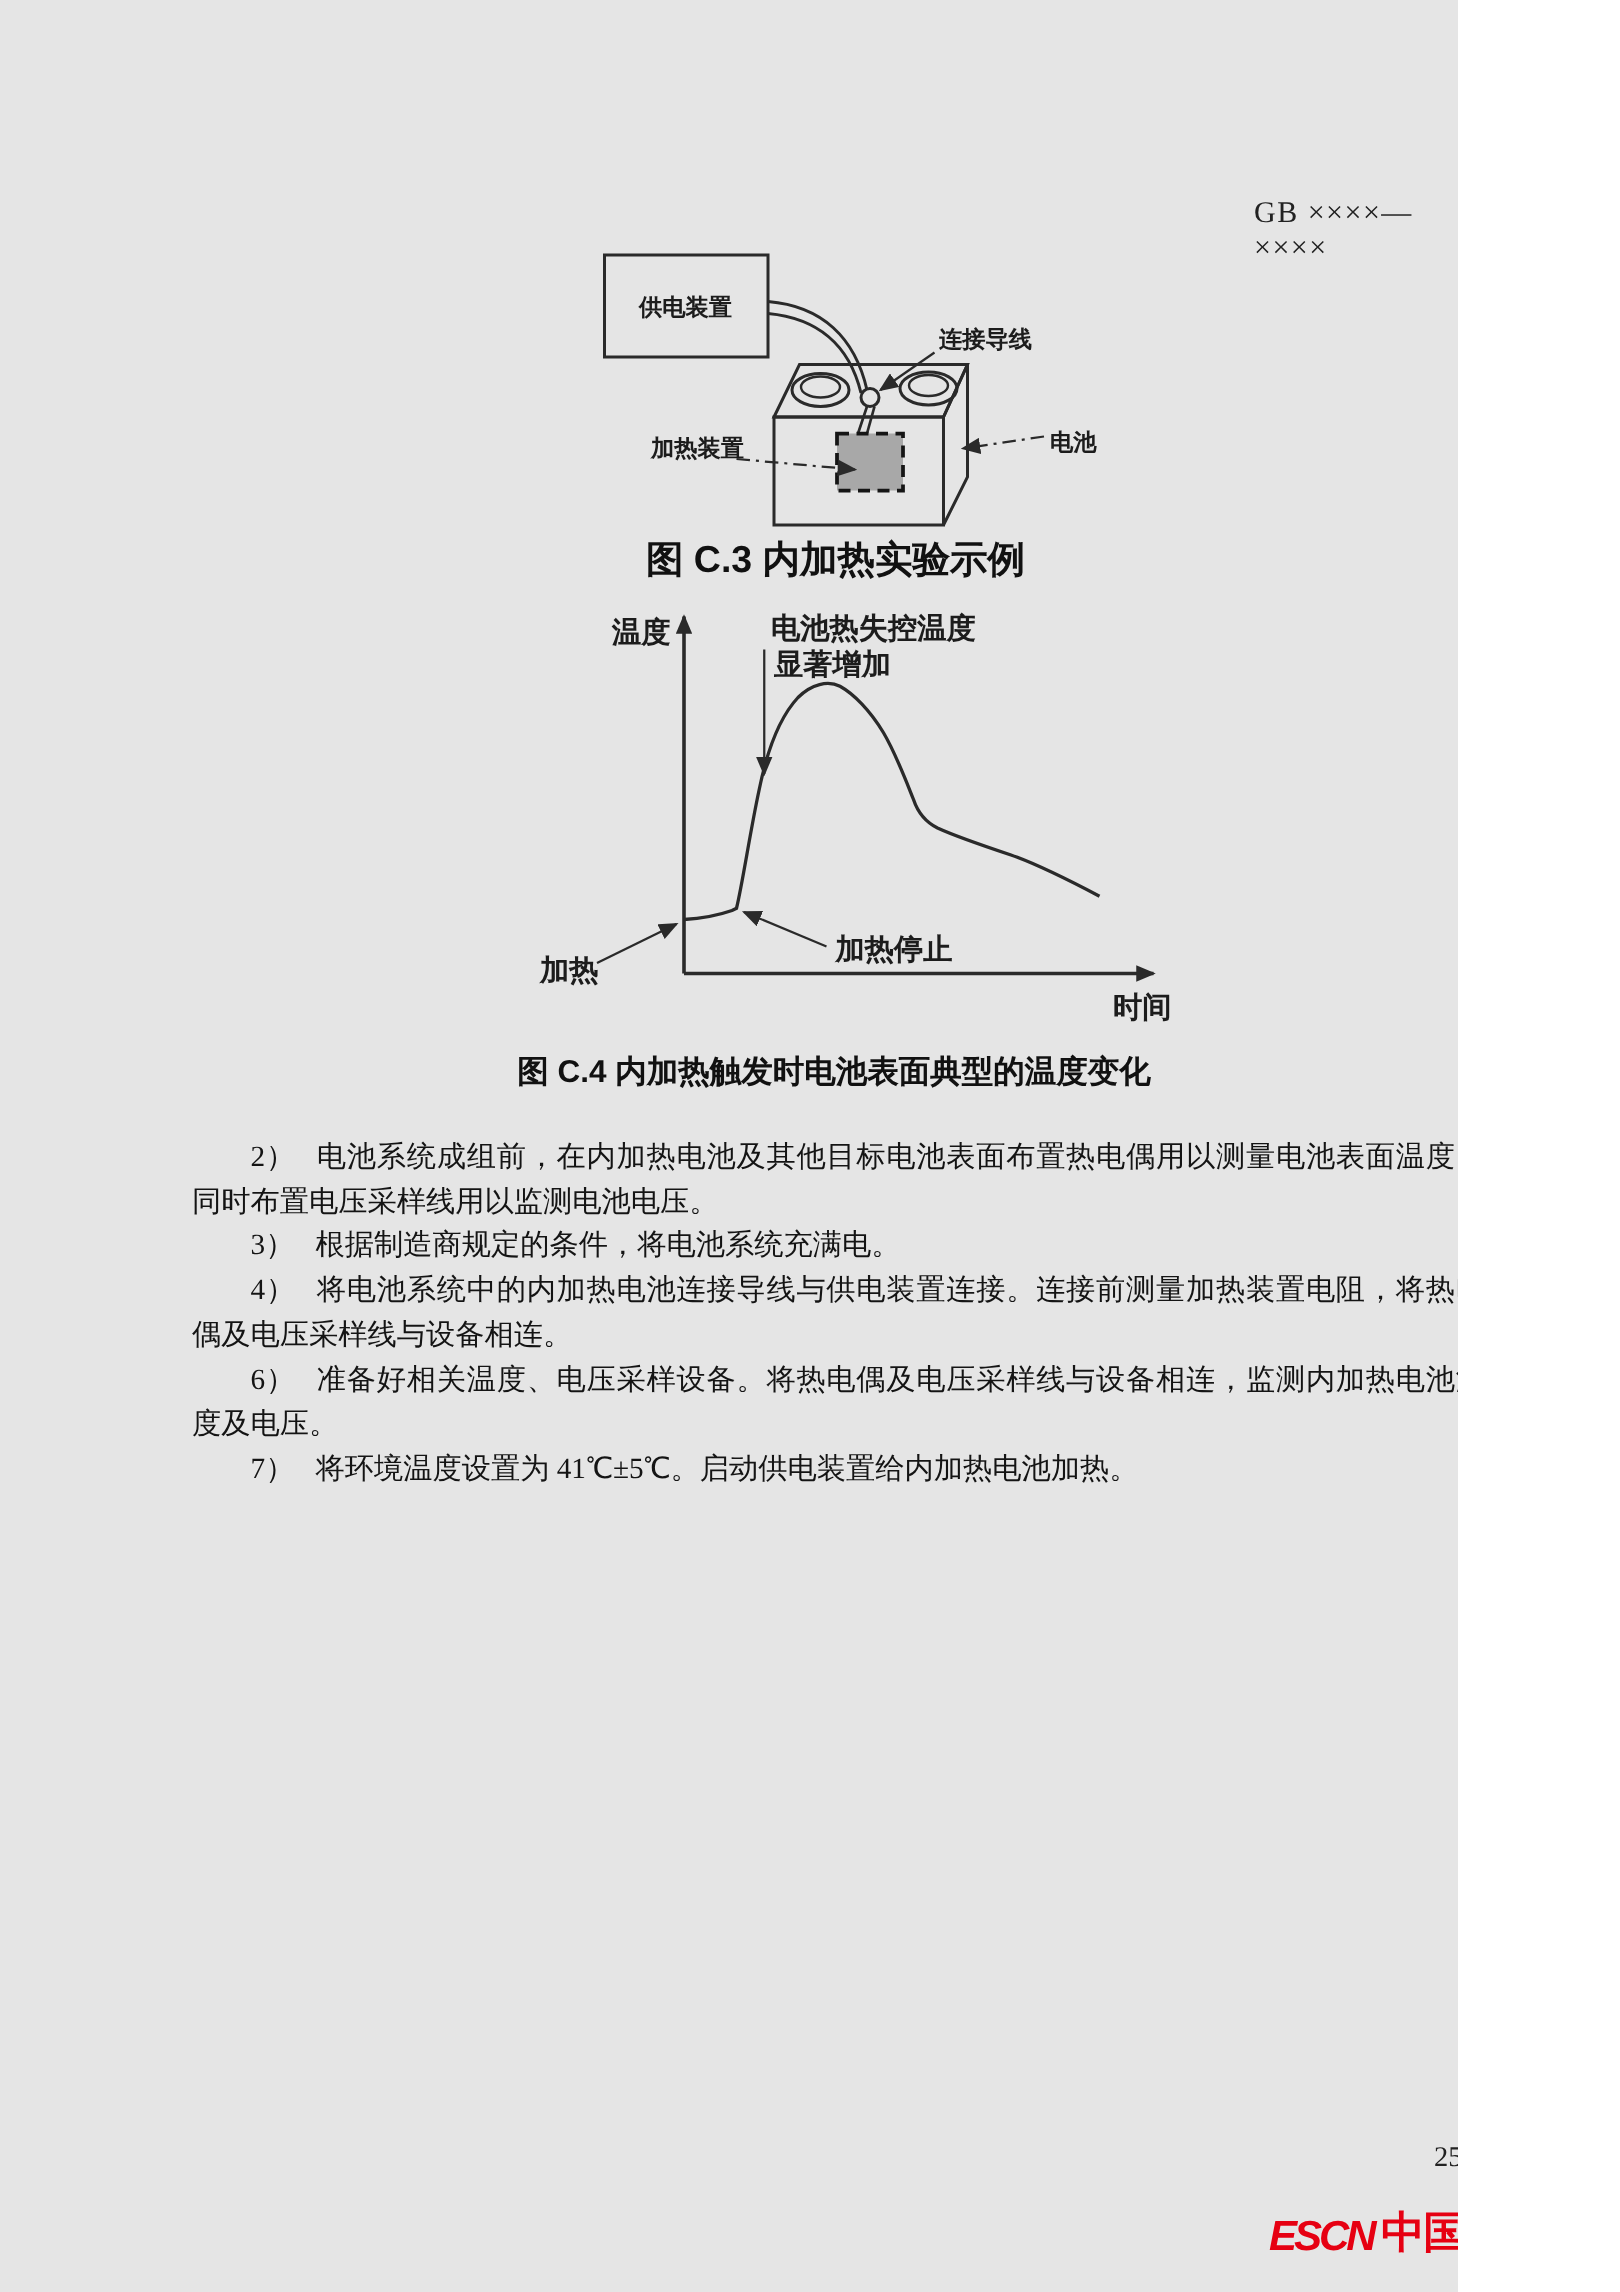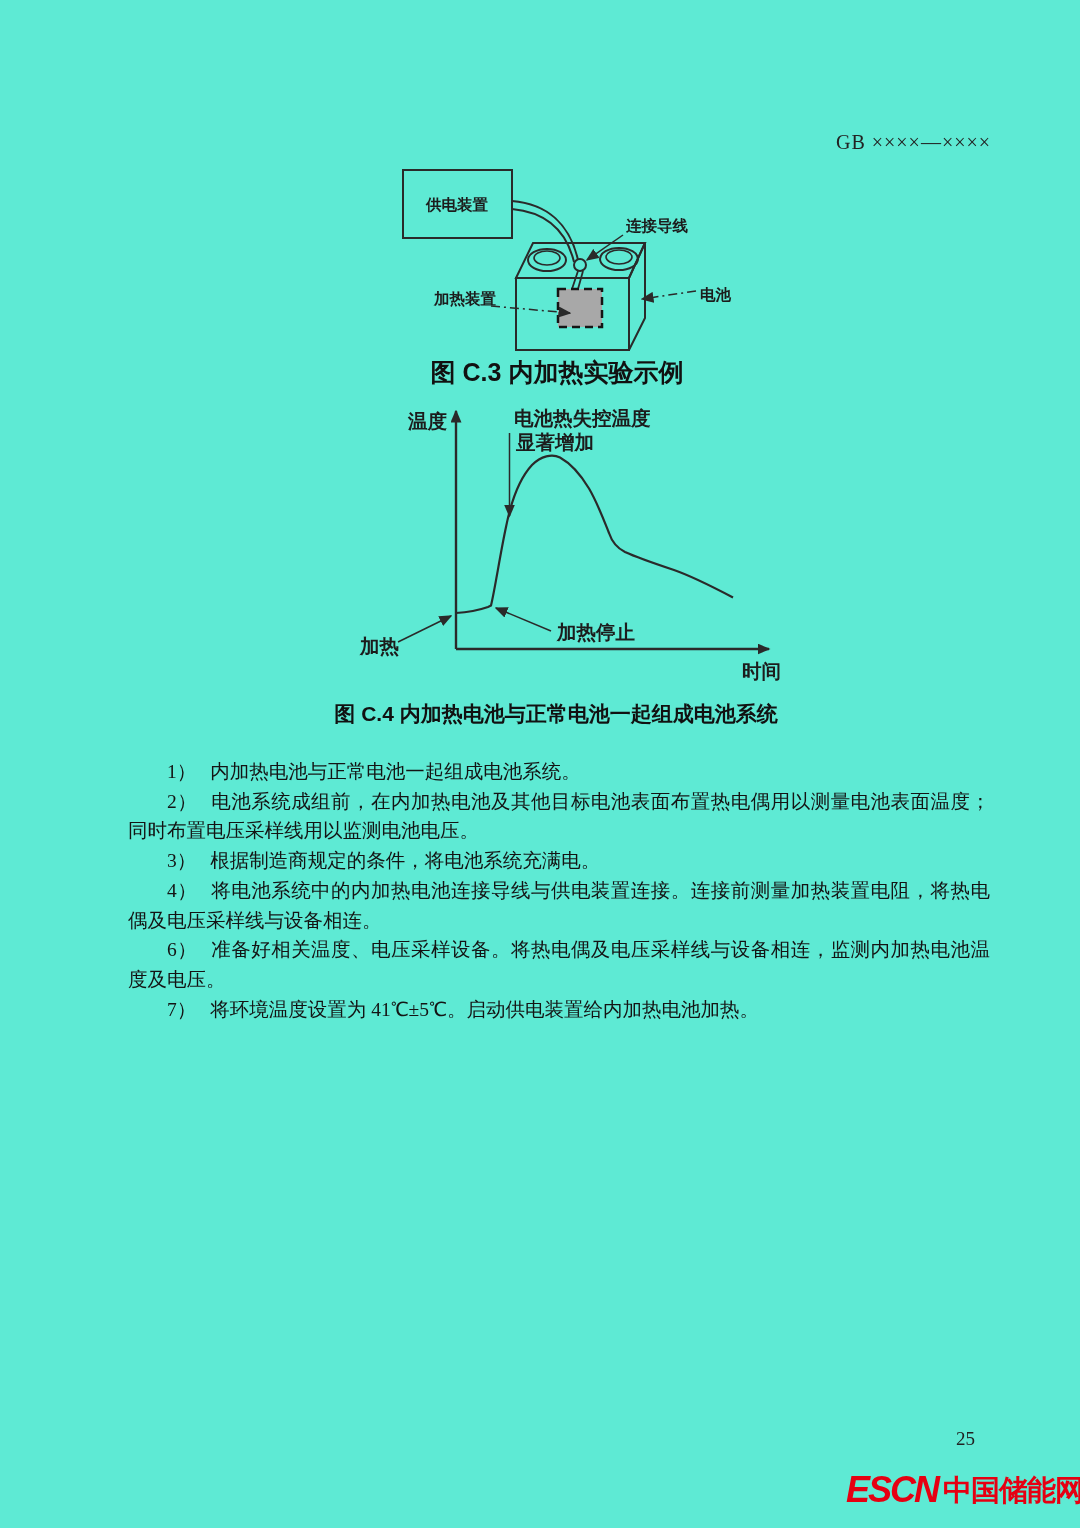--- a/index.html
+++ b/index.html
@@ -1,16 +1,16 @@
 <!DOCTYPE html>
 <html><head>
 <meta charset="utf-8">
 <style>
   html,body{margin:0;padding:0;background:#ffffff;}
-  .page{position:relative;width:1080px;height:1528px;background:#5eead4;overflow:hidden;
+  .page{position:relative;width:972px;height:1528px;background:#e5e5e5;overflow:hidden;
         color:#1c1c1c;font-family:"Liberation Serif",serif;}
   .header{position:absolute;left:836px;top:131px;font-size:20px;letter-spacing:1px;color:#222;}
   .heiti{font-family:"Liberation Sans",sans-serif;font-weight:bold;}
   .fig-c3{position:absolute;left:390px;top:163px;width:420px;height:200px;}
   .cap-c3{position:absolute;left:557px;top:356px;transform:translateX(-50%);
           font-size:25px;white-space:nowrap;color:#111;}
   .fig-c4{position:absolute;left:350px;top:395px;width:450px;height:290px;}
   .cap-c4{position:absolute;left:556px;top:700px;transform:translateX(-50%);
           font-size:21px;white-space:nowrap;color:#111;}
   svg text{fill:#1c1c1c;}
@@ -19,21 +19,21 @@
   .stroke{stroke:#2a2a2a;fill:none;}
   .body{position:absolute;left:128px;top:757px;width:862px;font-size:19.5px;
         line-height:29.7px;text-align:justify;color:#141414;}
   .body p{margin:0;text-indent:2em;}
   p.heading{text-indent:0;font-family:"Liberation Sans",sans-serif;font-weight:bold;font-size:20px;}
   p.heading .code{margin-right:10px;letter-spacing:1px;}
   .num{margin-right:14px;}
   .pagenum{position:absolute;left:956px;top:1428px;font-size:19px;color:#222;}
   .logo{position:absolute;left:846px;top:1469px;white-space:nowrap;
         font-family:"Liberation Sans",sans-serif;font-weight:bold;}
-  .logo .latin{font-size:36px;font-style:italic;letter-spacing:-2px;vertical-align:-2px;}
+  .logo .latin{font-size:28px;font-style:italic;letter-spacing:-2px;vertical-align:-2px;}
   .logo .cjk{font-size:29px;margin-left:5px;letter-spacing:-1px;}
 </style>
 </head>
 <body>
 
 <div class="page">
 
   <div class="header">GB ××××—××××</div>
 
   <svg class="fig-c3" viewBox="0 0 420 200">
@@ -123,24 +123,23 @@
       <text x="207" y="244" class="svg-label-lg">加热停止</text>
       <line x1="201" y1="236" x2="146" y2="213" class="stroke" stroke-width="1.5" marker-end="url(#ah2)"></line>
     </g>
 
     <g>
       <text x="10" y="258" class="svg-label-lg">加热</text>
       <line x1="48" y1="247" x2="101" y2="221" class="stroke" stroke-width="1.5" marker-end="url(#ah2)"></line>
     </g>
   </svg>
 
-  <div class="cap-c4 heiti">图 C.4 内加热电池与正常电池一起组成电池系统</div>
+  <div class="cap-c4 heiti">图 C.4 内加热触发时电池表面典型的温度变化</div>
 
   <div class="body">
-    <p class="item"><span class="num">1）</span><span>内加热电池与正常电池一起组成电池系统。</span></p>
     <p class="item"><span class="num">2）</span><span>电池系统成组前，在内加热电池及其他目标电池表面布置热电偶用以测量电池表面温度；同时布置电压采样线用以监测电池电压。</span></p>
     <p class="item"><span class="num">3）</span><span>根据制造商规定的条件，将电池系统充满电。</span></p>
     <p class="item"><span class="num">4）</span><span>将电池系统中的内加热电池连接导线与供电装置连接。连接前测量加热装置电阻，将热电偶及电压采样线与设备相连。</span></p>
     <p class="item"><span class="num">6）</span><span>准备好相关温度、电压采样设备。将热电偶及电压采样线与设备相连，监测内加热电池温度及电压。</span></p>
     <p class="item"><span class="num">7）</span><span>将环境温度设置为 41℃±5℃。启动供电装置给内加热电池加热。</span></p>
   </div>
 
   <div class="pagenum">25</div>
 
   <div class="logo" style="color: rgb(230, 0, 18);"><span class="latin">ESCN</span><span class="cjk">中国储能网</span></div>

